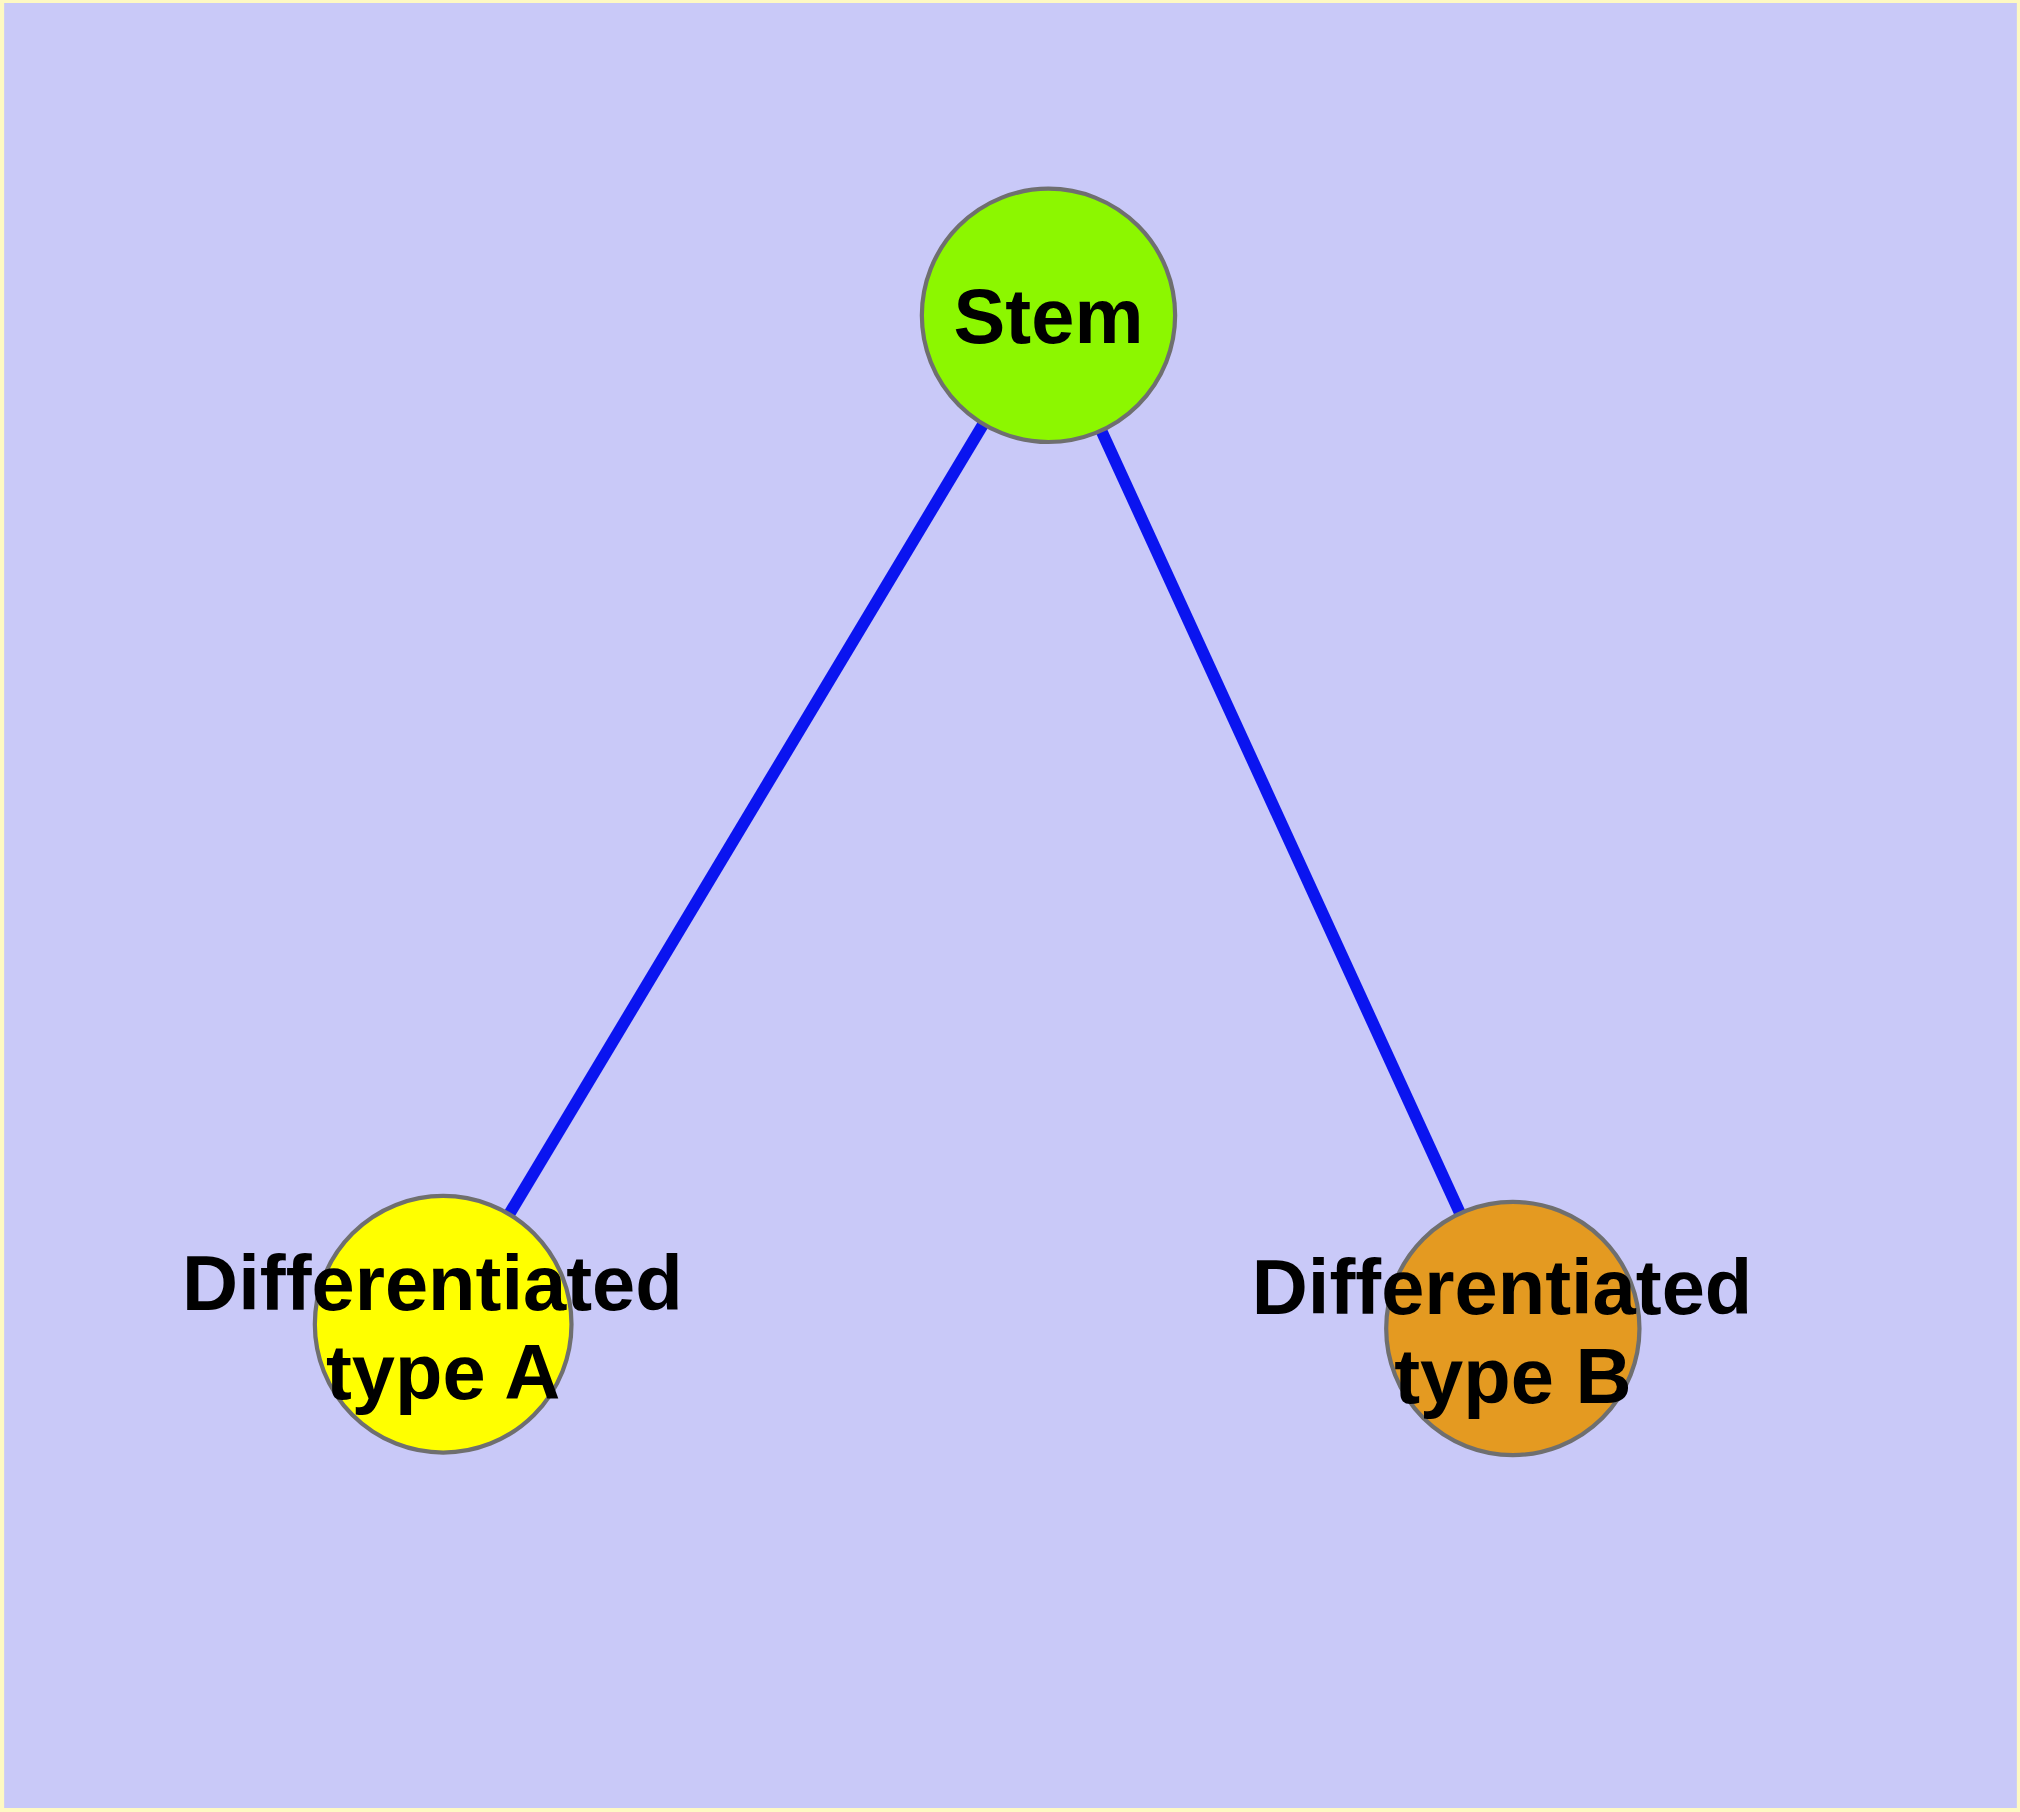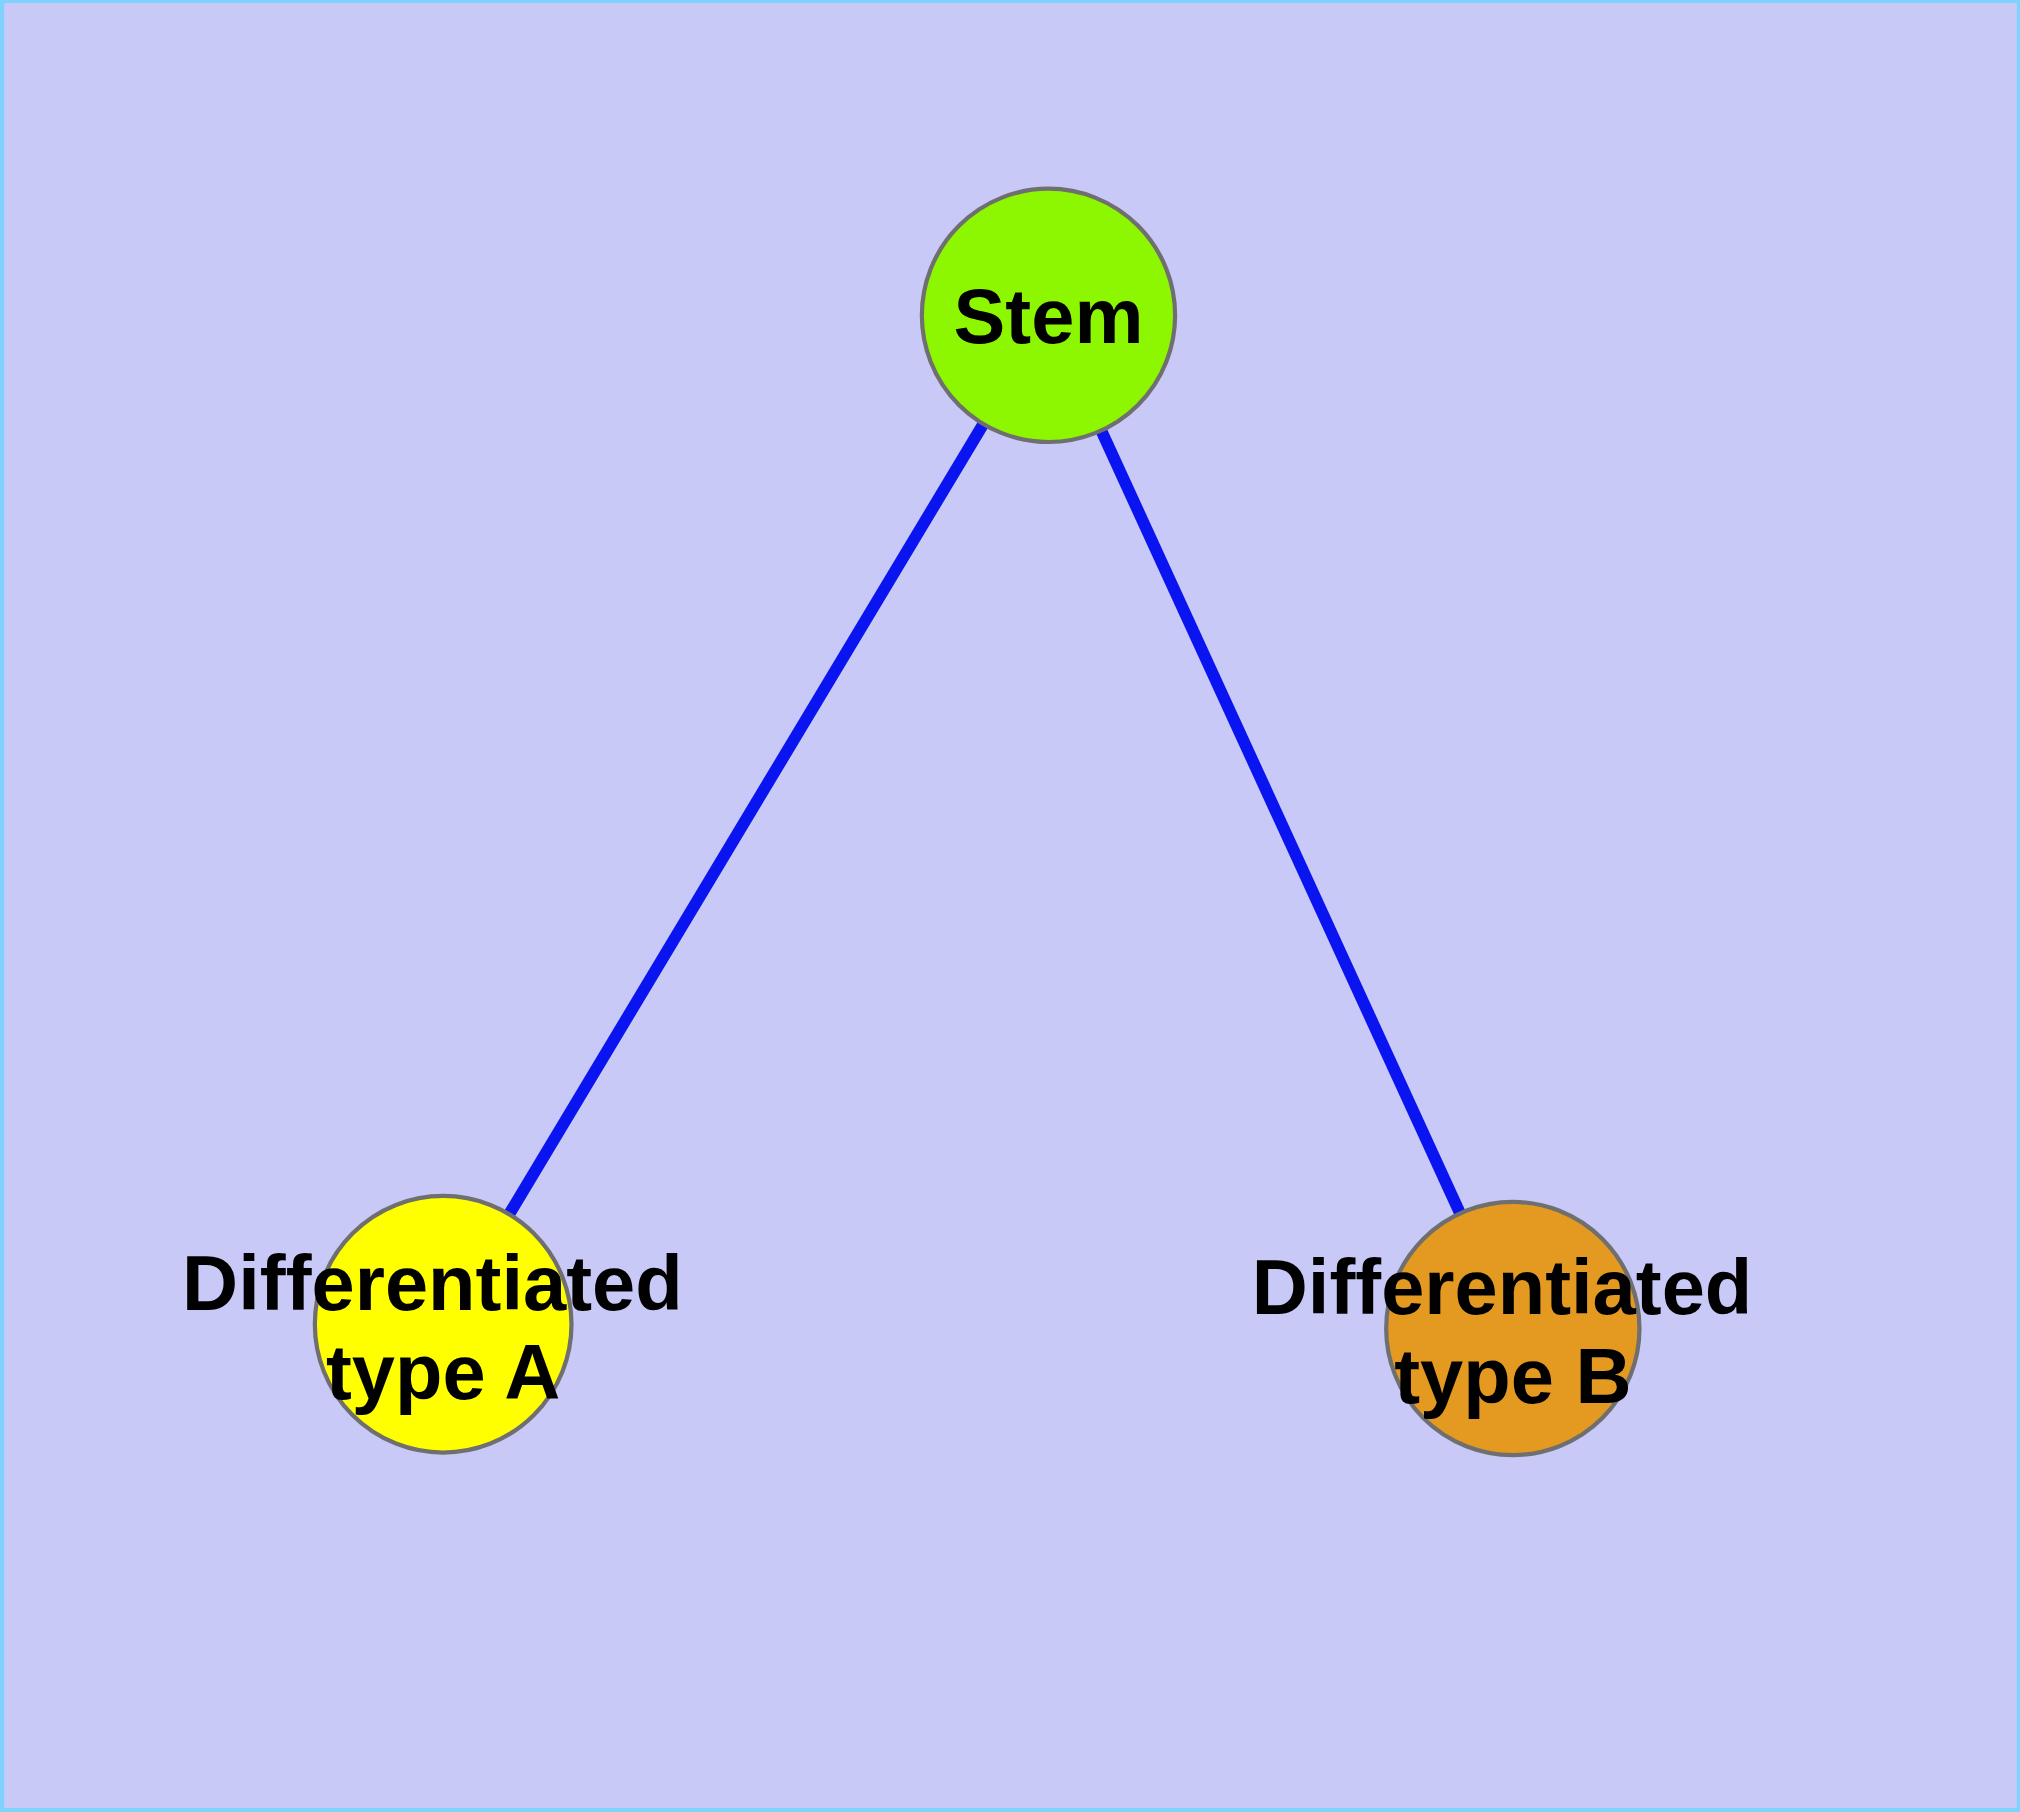--- a/index.html
+++ b/index.html
@@ -4,21 +4,21 @@
 <style>
   html, body {
     margin: 0;
     padding: 0;
     background: #ffffff;
   }
   .page {
     position: relative;
     width: 2021px;
     height: 1812px;
-    background: #7dd3fc;
+    background: #fef9c3;
     overflow: hidden;
   }
   .frame {
     position: absolute;
     left: 2.5px;
     top: 3.4px;
     width: 2015px;
     height: 1805px;
   }
   svg {

